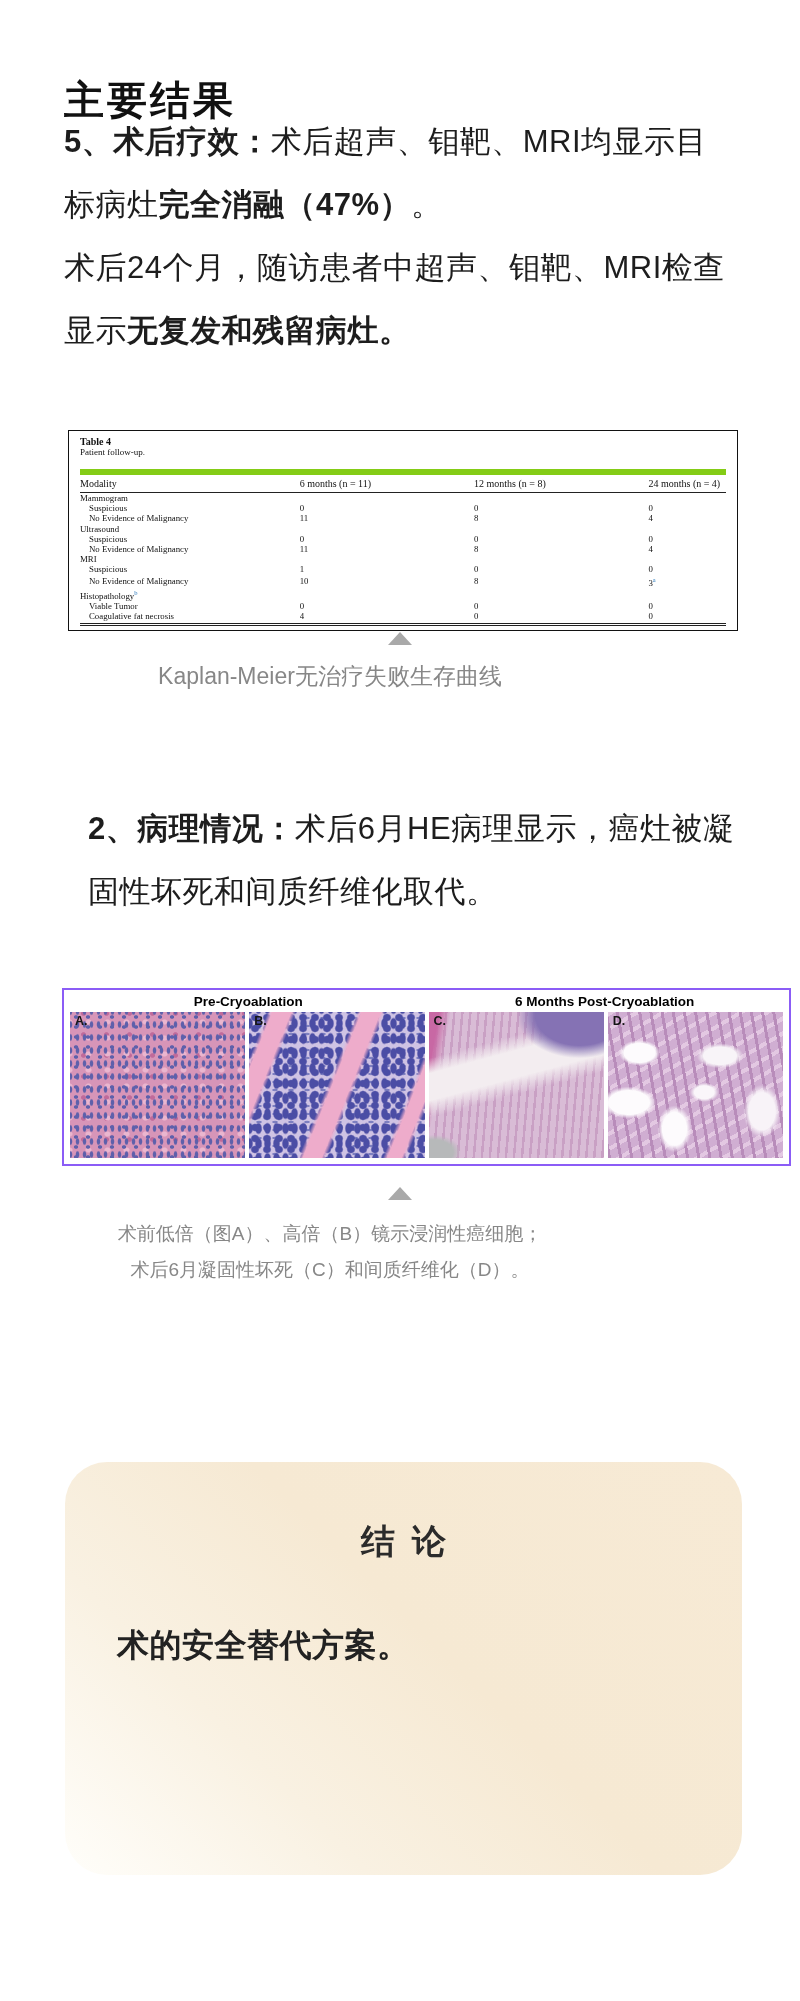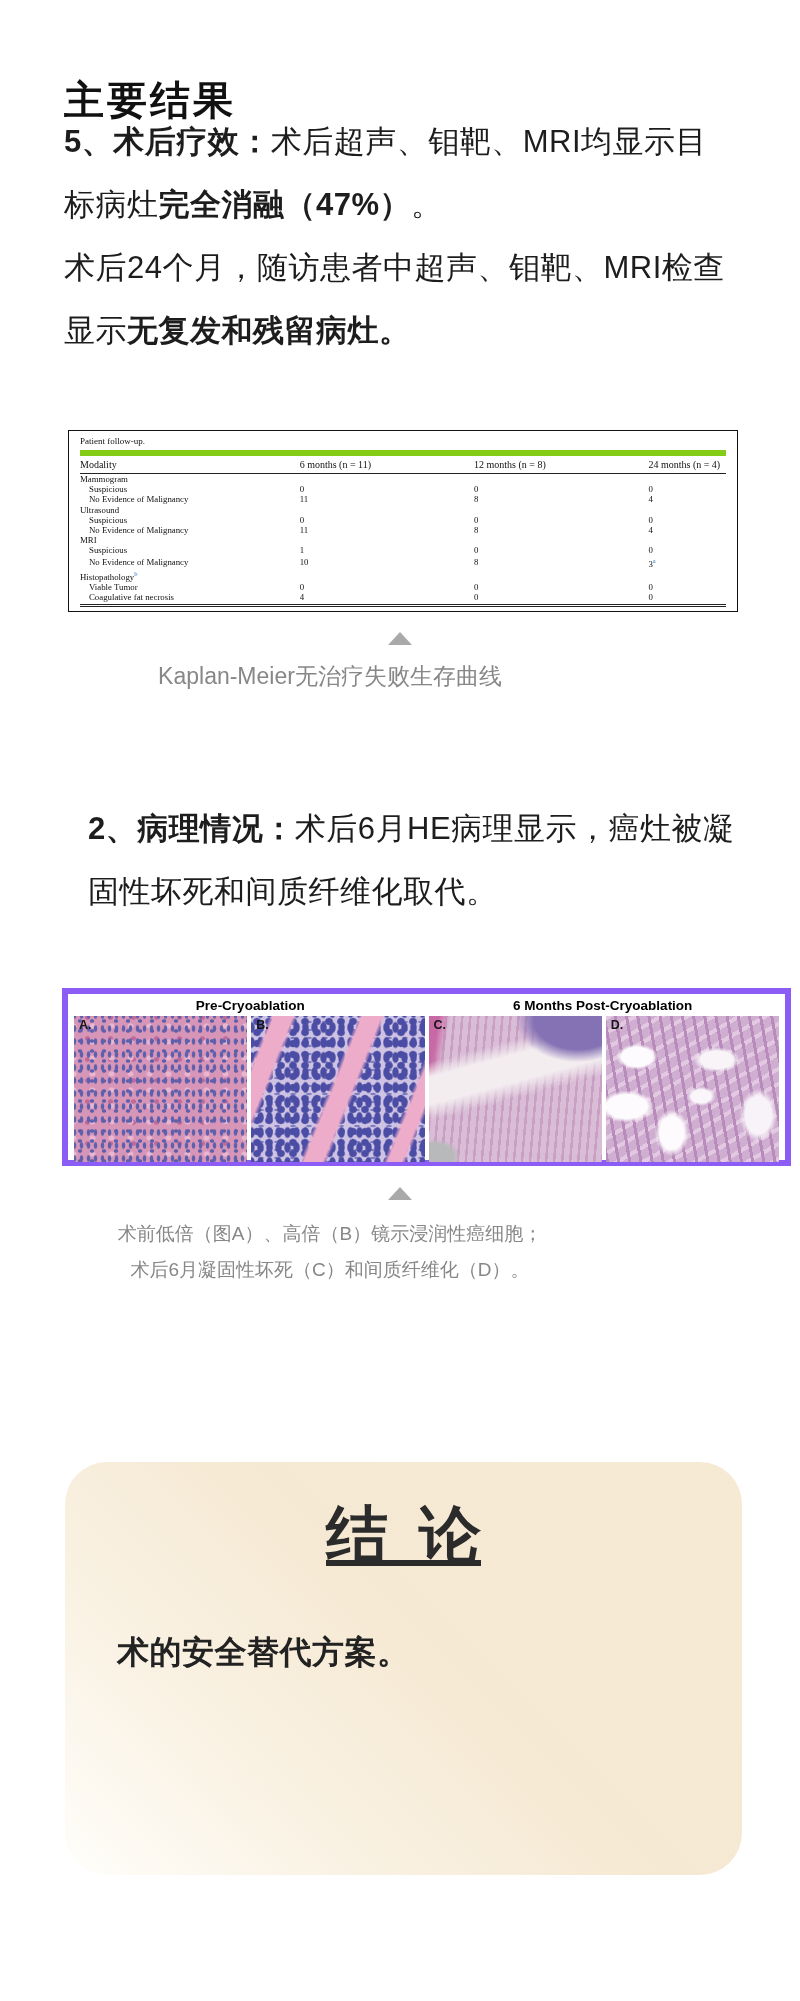--- a/index.html
+++ b/index.html
@@ -29,21 +29,21 @@
   .para .ln .bold{font-weight:700}
   #results-para{left:64px;top:110px;width:710px}
   #pathology-para{left:88px;top:797px;width:700px}
 
   
   #followup-table{
     left:68px;top:430px;width:670px;border:1.5px solid #121212;background:#fff;
     padding:5px 11px 4px;font-family:var(--f-serif);color:#111;
   }
   .tf-title{font-size:10px;font-weight:700;line-height:11px}
-  .tf-sub{font-size:9px;line-height:11px;margin-bottom:3px}
+  .tf-sub{font-size:9px;line-height:11px;margin-bottom:11px}
   #followup-table table{width:100%;border-collapse:collapse;table-layout:fixed}
   #followup-table thead th{
     font-size:10px;font-weight:400;text-align:left;padding:3px 0;
     border-top:6px solid #84cc16;border-bottom:1.4px solid #222;
   }
   #followup-table tbody td{font-size:8.8px;line-height:10.2px;padding:0;white-space:nowrap;overflow:hidden}
   #followup-table td.indent{padding-left:9px}
   #followup-table sup{color:var(--sup-blue);font-size:6.5px}
   .dbl-rule{margin-top:2px;border-top:1.4px solid #222;border-bottom:1.4px solid #222;height:2.4px}
 
@@ -51,21 +51,21 @@
   .tri{width:0;height:0;border-left:12px solid transparent;border-right:12px solid transparent;
        border-bottom:13px solid var(--triangle);left:0;right:0;margin:auto}
   #tri1{top:632px}
   #tri2{top:1187px}
   .capcenter{left:0;width:660px;text-align:center;color:var(--caption);font-size:23px}
   #caption1{top:661px}
   #caption2{top:1216px}
   #caption2 .ln{height:36px;display:flex;align-items:center;justify-content:center;font-size:19px;color:var(--caption)}
 
   
-  #figure{left:62px;top:988px;width:729px;height:178px;border:6px solid #8b5cf6;background:#fff;padding:0 6px 6px}
+  #figure{left:62px;top:988px;width:729px;height:178px;border:2px solid #8b5cf6;background:#fff;padding:0 6px 6px}
   .fig-head{display:flex;height:22px;align-items:center}
   .fig-head .fh{flex:1;text-align:center;font-weight:700;font-size:13.5px;color:#000}
   .panels{display:flex;gap:4px;height:146px}
   .hpanel{flex:1;position:relative;overflow:hidden}
   .plabel{position:absolute;top:2px;left:5px;font-size:12.5px;font-weight:700;color:#151515;z-index:3}
 
   .tex-a{background-color:var(--c1);
     background-image:
       radial-gradient(var(--c2) 1.6px,transparent 2.6px),
       radial-gradient(var(--c2) 1.3px,transparent 2.2px),
@@ -98,22 +98,22 @@
       radial-gradient(ellipse 18px 12px at 55% 55%,#faf6fa 0 55%,transparent 80%),
       repeating-linear-gradient(80deg,var(--c2) 0 3px,transparent 3px 11px),
       repeating-linear-gradient(150deg,var(--c4) 0 4px,transparent 4px 13px);}
 
   
   #conclusion{
     left:65px;top:1462px;width:677px;height:413px;border-radius:42px;
     background:linear-gradient(225deg,var(--conclusion-top) 0%,#f6e9d3 45%,#f9f1e2 72%,var(--conclusion-bottom) 100%);
   }
   #conclusion h2{
-    margin:0;padding-top:42px;text-align:center;font-family:var(--f-serif);
-    font-weight:700;font-size:62px;line-height:1;color:#2b2b2b;white-space:pre;text-decoration:underline;
+    margin:0;padding-top:63px;text-align:center;font-family:var(--f-serif);
+    font-weight:700;font-size:34px;line-height:1;color:#2b2b2b;white-space:pre;
   }
   #conclusion .cl-lines{margin-top:54px;padding-left:52px}
   #conclusion .cl-lines .ln{height:65px;display:flex;align-items:center;font-size:32px;font-weight:700;color:#222;letter-spacing:.5px}
 </style>
 </head>
 <body>
 
 <h1 id="main-heading" class="abs">主要结果</h1>
 
 <div id="results-para" class="abs para">
@@ -129,20 +129,21 @@
     <div class="ln">
       <span class="seg">术后24个月，随访患者中超声、钼靶、MRI检查</span>
     </div>
     <div class="ln">
       <span class="seg">显示</span>
       <span class="seg bold">无复发和残留病灶。</span>
     </div>
   </div>
 
 <div id="followup-table" class="abs">
+  <div class="tf-title">Table 4</div>
   <div class="tf-sub">Patient follow-up.</div>
   <table>
     <colgroup>
       <col style="width:34%">
         <col style="width:27%">
         <col style="width:27%">
         <col style="width:12%">
     </colgroup>
     <thead>
       <tr>

